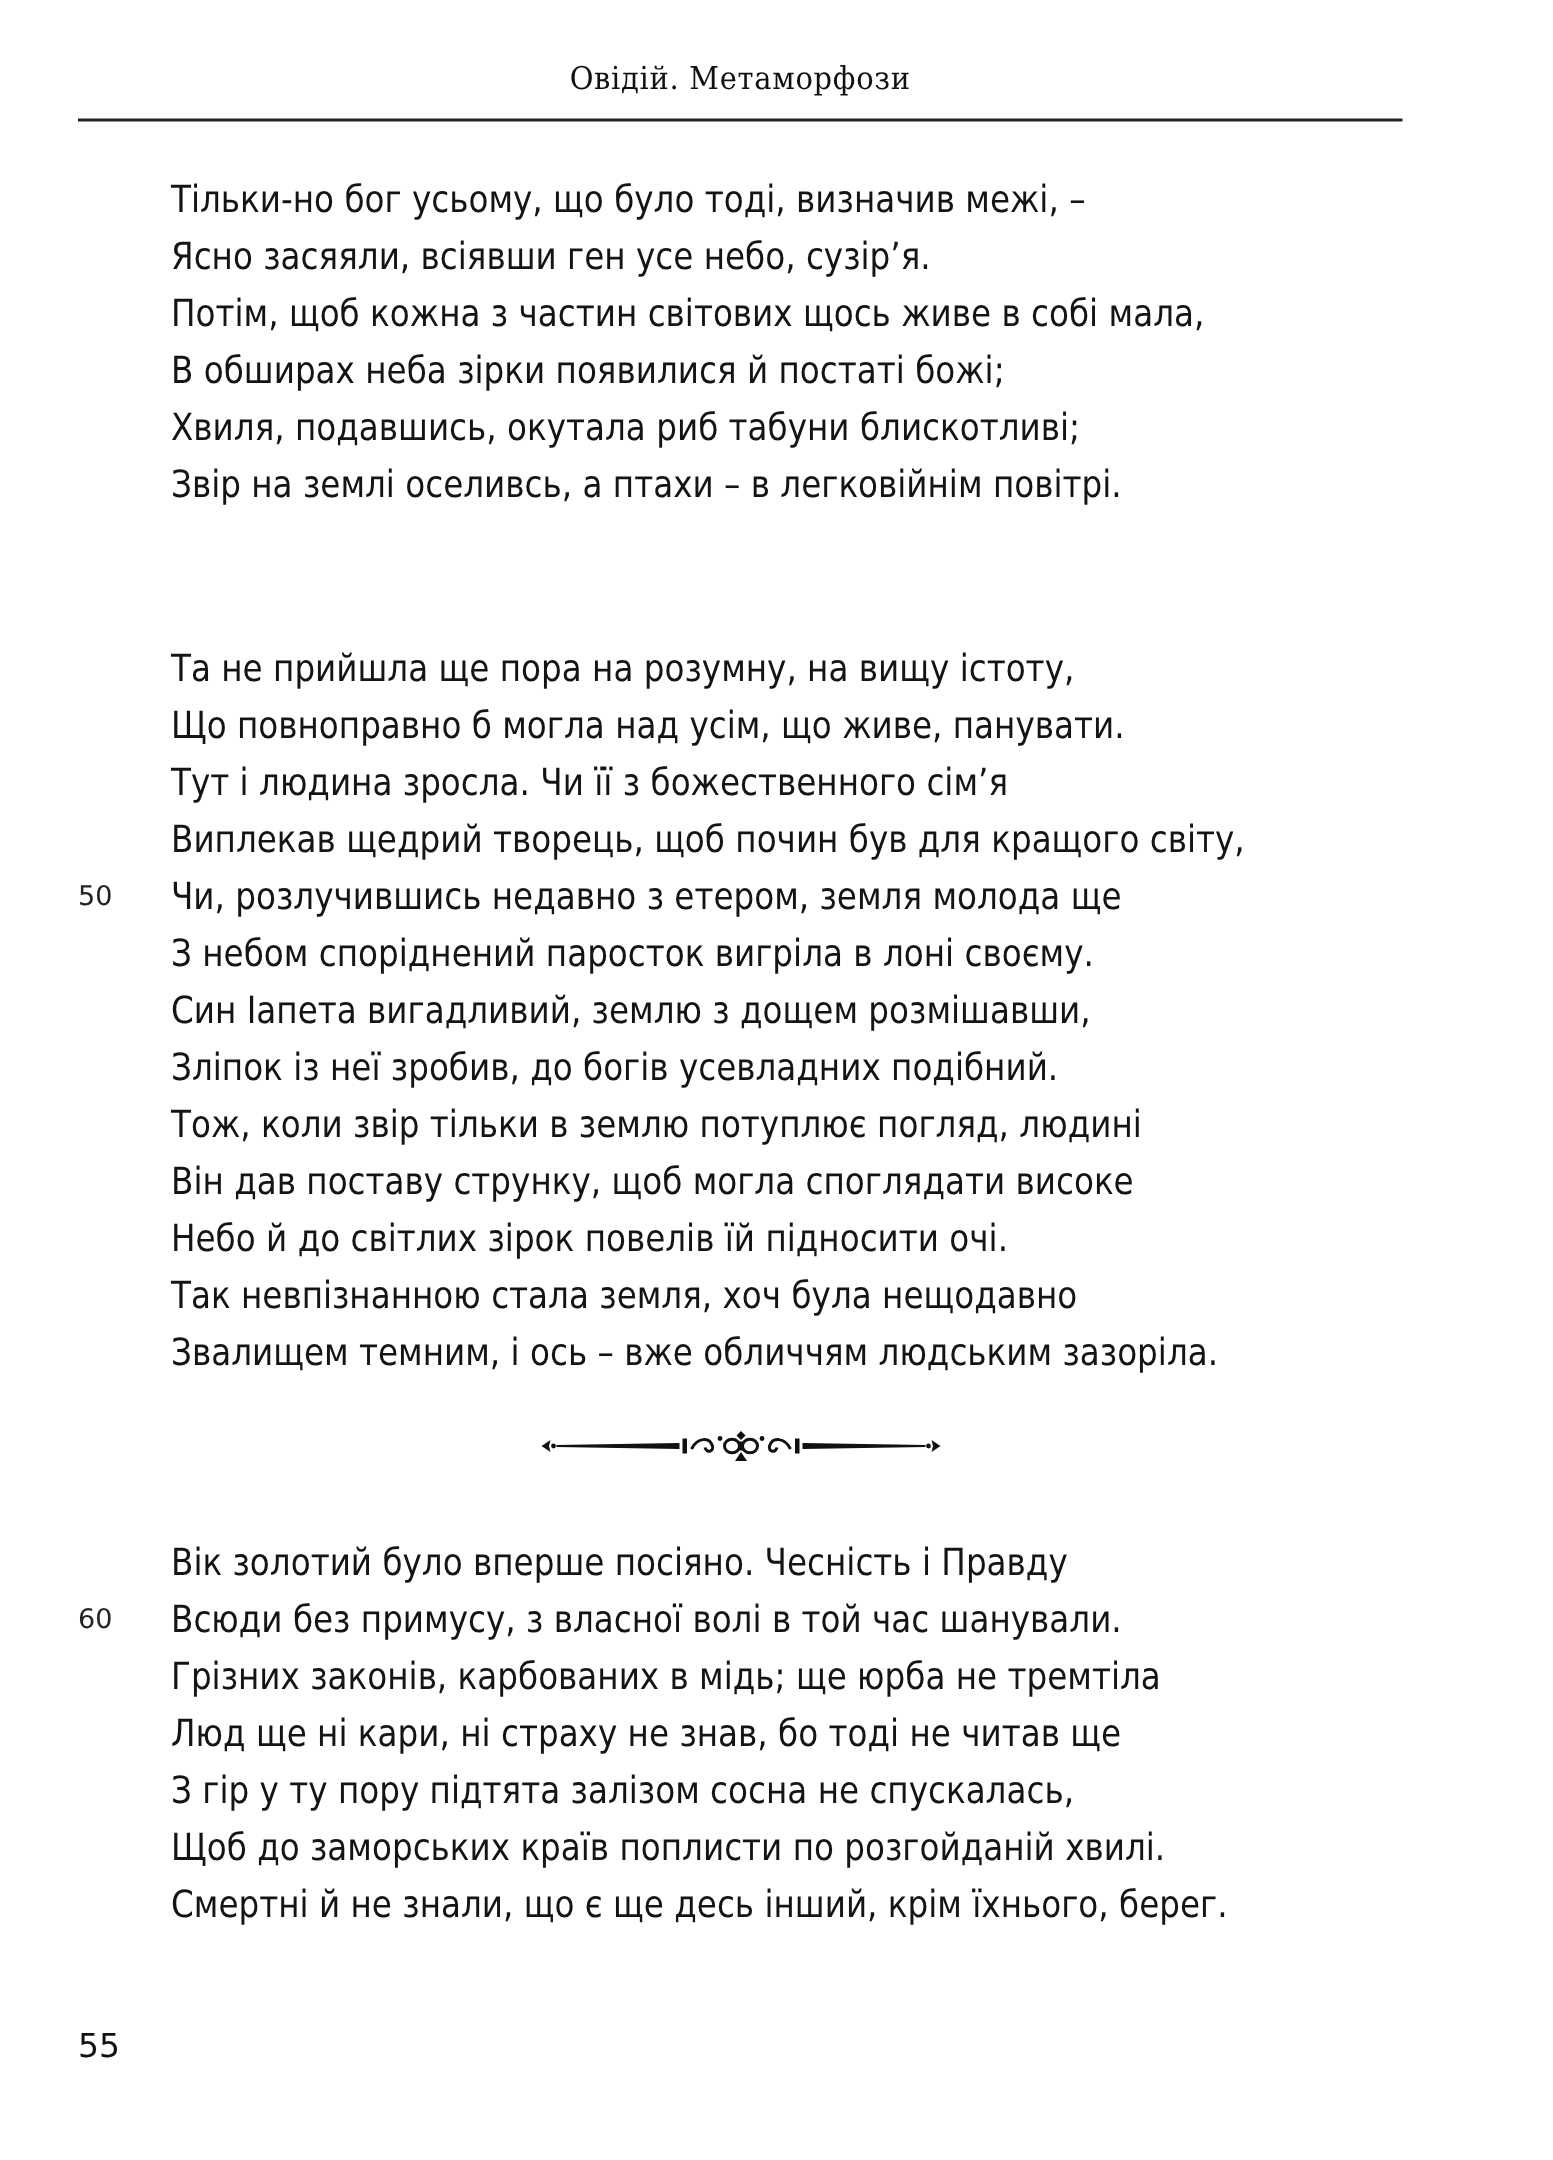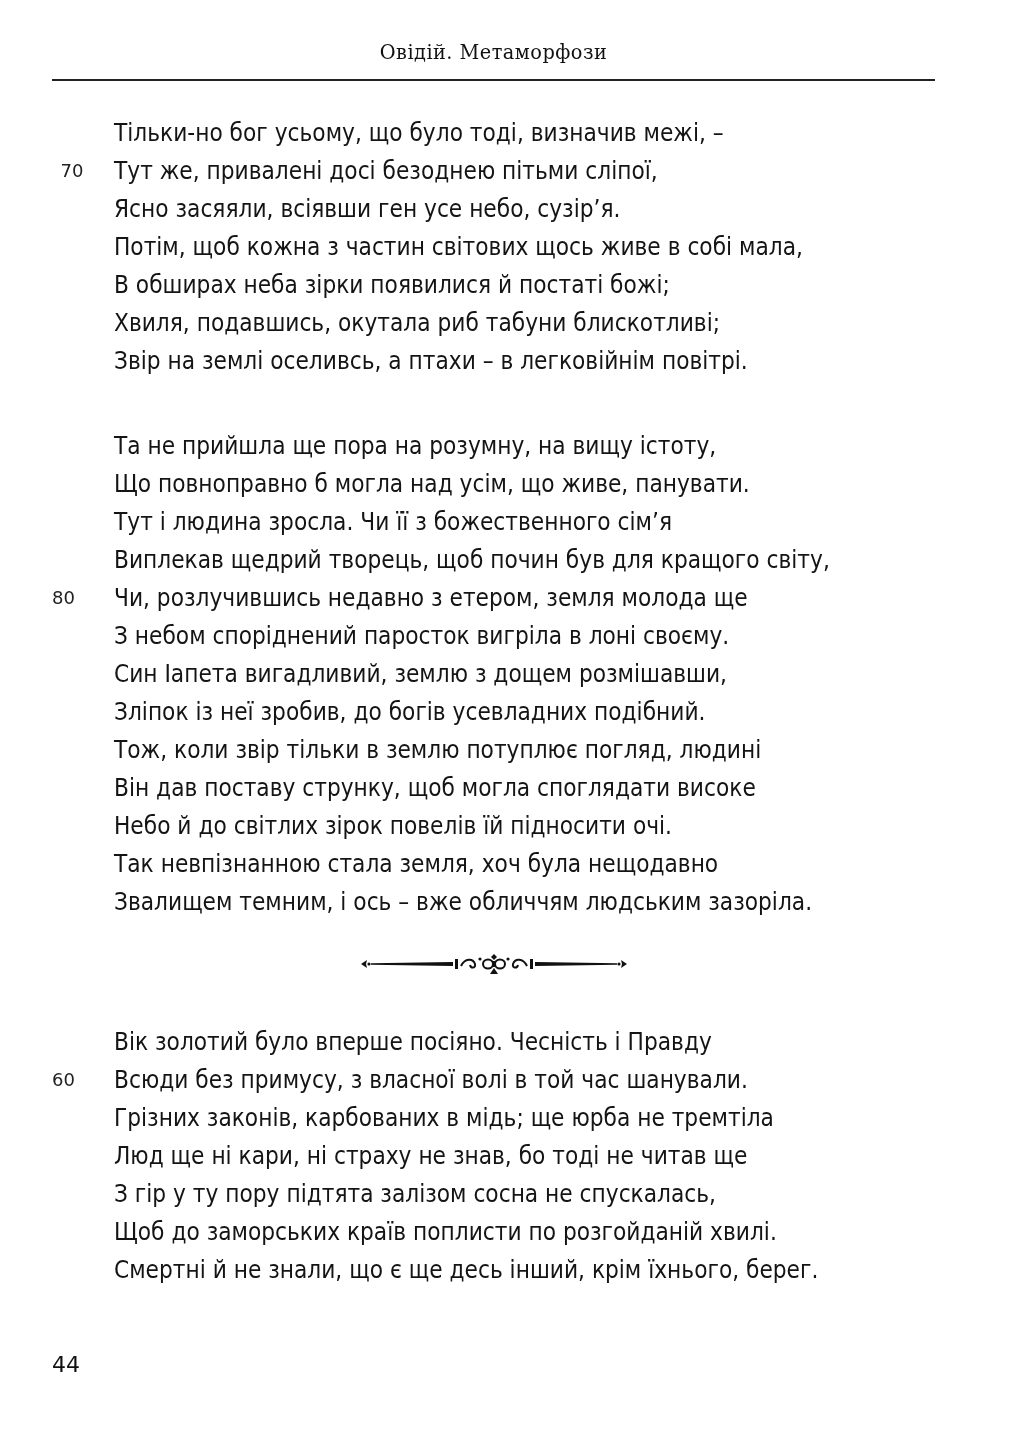--- a/index.html
+++ b/index.html
@@ -29,28 +29,24 @@
       position:absolute; left:52px; top:1352px;
       font-family:"DejaVu Sans", sans-serif; font-size:22px; color:#111;
     }
   </style>
 </head>
 <body>
 
 <div class="header">Овідій. Метаморфози</div>
 <div class="rule"></div>
 
-<div class="stanza" style="top:114px;text-align:center;">
+<div class="stanza" style="top:114px;">
   <div class="line">
       <span class="num"></span>
       <span class="txt">Тільки-но бог усьому, що було тоді, визначив межі, –</span>
-    </div>
-  <div class="line">
-      <span class="num">70</span>
-      <span class="txt">Тут же, привалені досі безоднею пітьми сліпої,</span>
     </div>
   <div class="line">
       <span class="num"></span>
       <span class="txt">Ясно засяяли, всіявши ген усе небо, сузір’я.</span>
     </div>
   <div class="line">
       <span class="num"></span>
       <span class="txt">Потім, щоб кожна з частин світових щось живе в собі мала,</span>
     </div>
   <div class="line">
@@ -78,21 +74,21 @@
     </div>
   <div class="line">
       <span class="num"></span>
       <span class="txt">Тут і людина зросла. Чи її з божественного сім’я</span>
     </div>
   <div class="line">
       <span class="num"></span>
       <span class="txt">Виплекав щедрий творець, щоб почин був для кращого світу,</span>
     </div>
   <div class="line">
-      <span class="num">80</span>
+      <span class="num">50</span>
       <span class="txt">Чи, розлучившись недавно з етером, земля молода ще</span>
     </div>
   <div class="line">
       <span class="num"></span>
       <span class="txt">З небом споріднений паросток вигріла в лоні своєму.</span>
     </div>
   <div class="line">
       <span class="num"></span>
       <span class="txt">Син Іапета вигадливий, землю з дощем розмішавши,</span>
     </div>
@@ -172,13 +168,13 @@
   <div class="line">
       <span class="num"></span>
       <span class="txt">Щоб до заморських країв поплисти по розгойданій хвилі.</span>
     </div>
   <div class="line">
       <span class="num"></span>
       <span class="txt">Смертні й не знали, що є ще десь інший, крім їхнього, берег.</span>
     </div>
 </div>
 
-<div class="page-number">44</div>
+<div class="page-number">55</div>
 
 </body></html>

